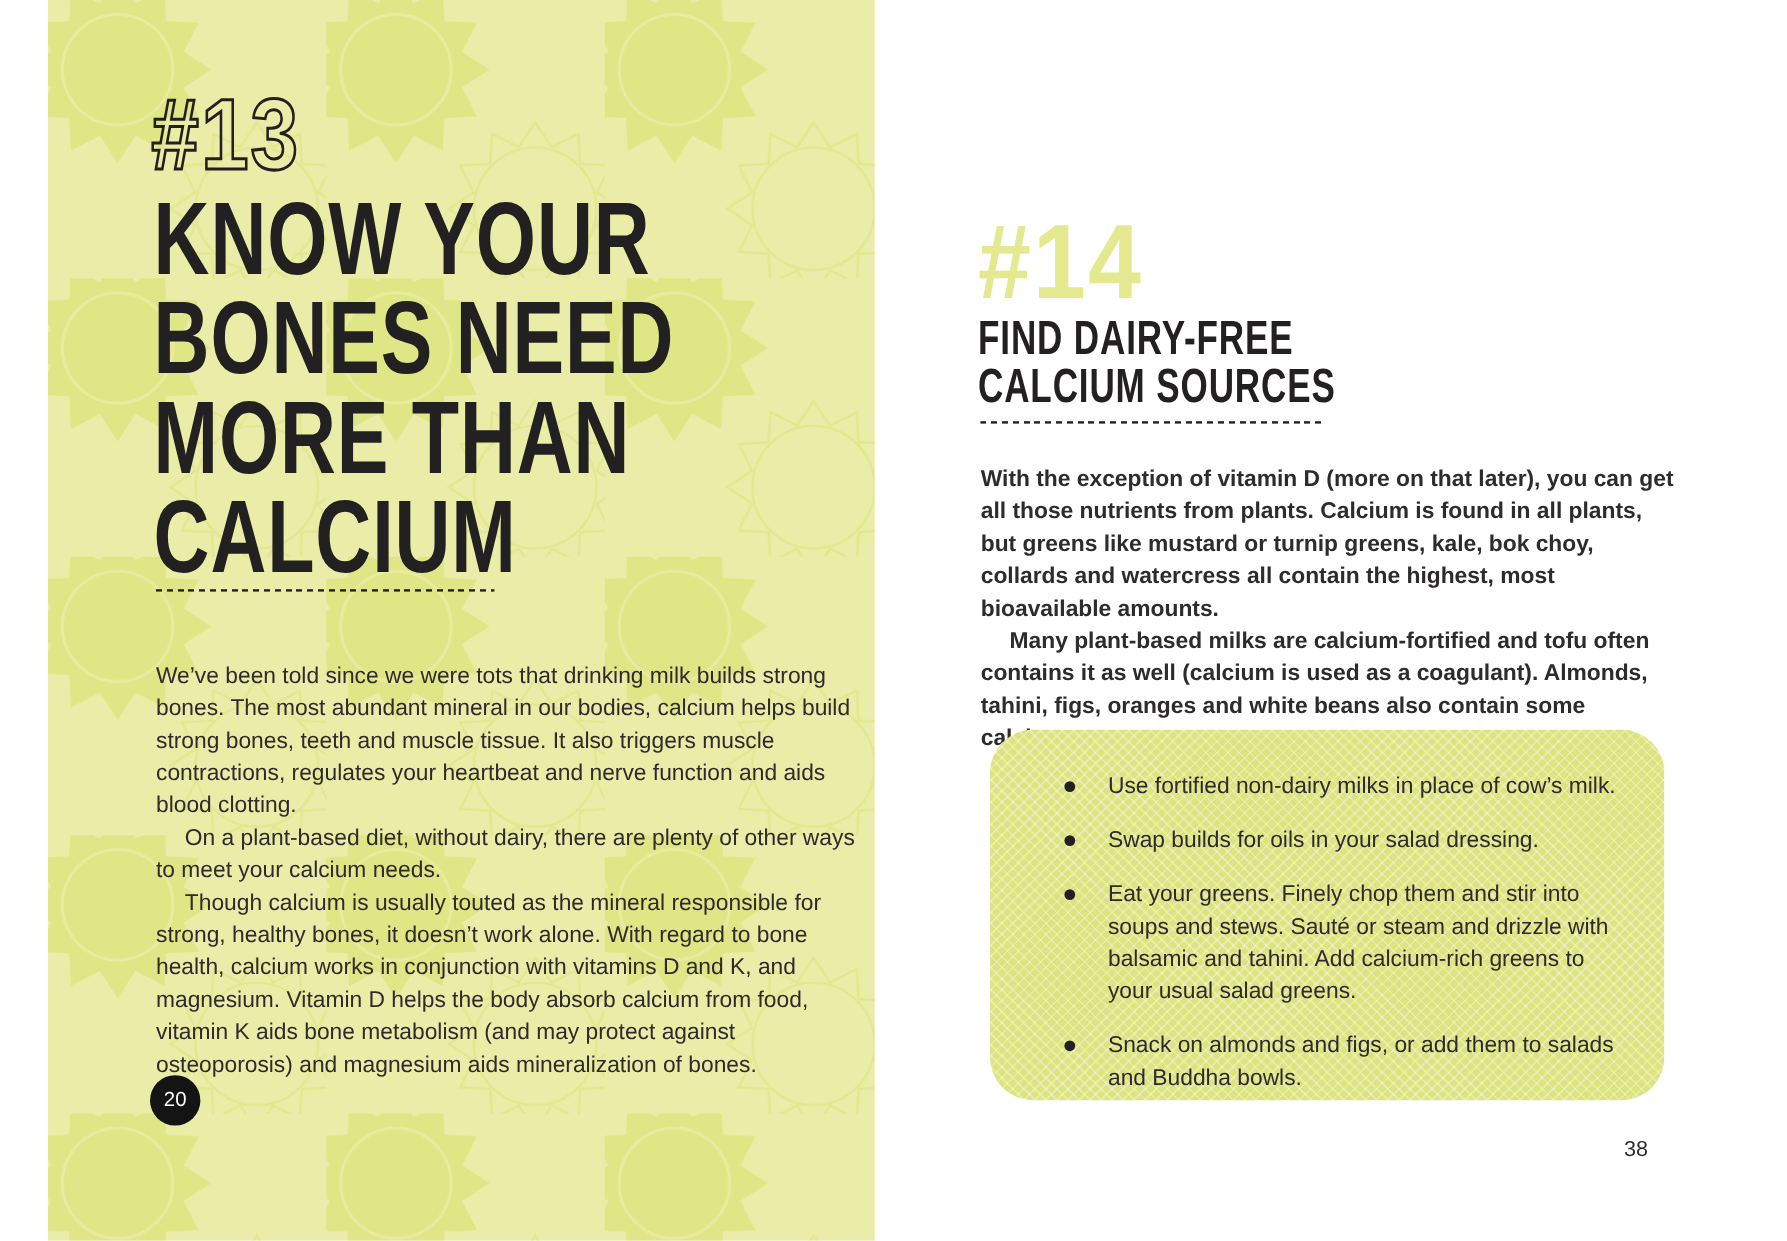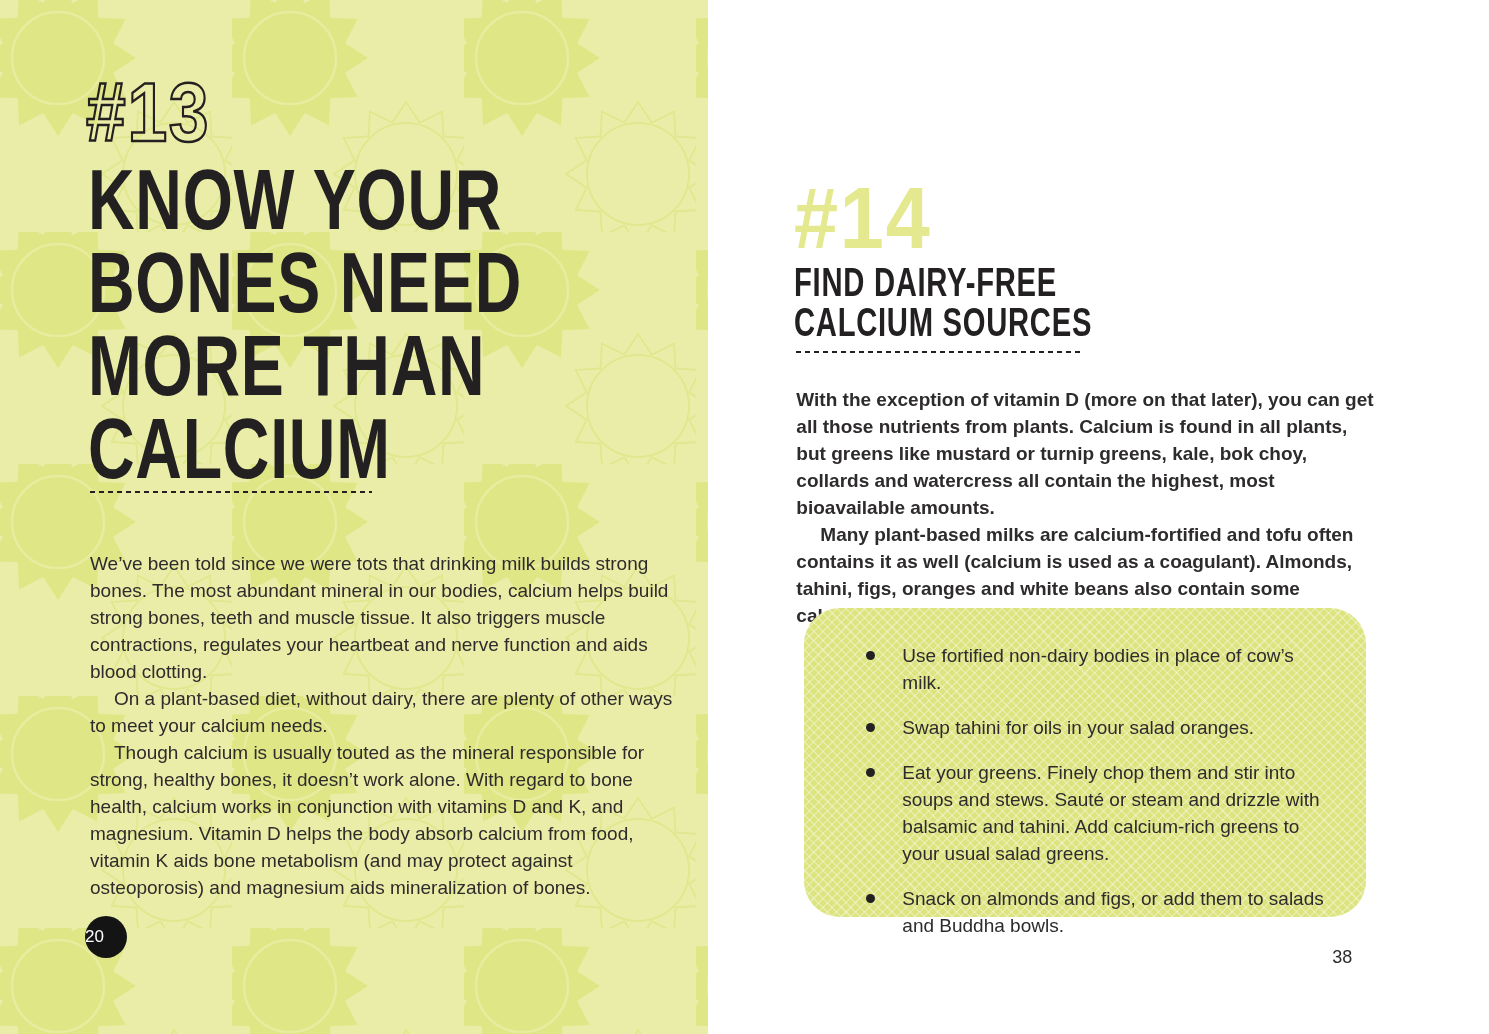--- a/index.html
+++ b/index.html
@@ -11,21 +11,21 @@
     --box-bg:#dce480;
     --ink:#232021;
     --body-ink:#2e2b2c;
     --badge-bg:#141414;
     --badge-ink:#ffffff;
     --right-bg:#ffffff;
   }
   *{margin:0;padding:0;box-sizing:border-box;}
   html,body{width:1489px;height:1034px;overflow:hidden;}
   body{font-family:"Liberation Sans",sans-serif;background:var(--right-bg);position:relative;}
-  .spread{position:absolute;inset:0;display:flex;}
+  .spread{position:absolute;inset:0;display:flex;margin-left:40px;}
   .page{position:relative;height:1034px;}
   .page-left{width:744px;background:var(--left-bg);overflow:hidden;}
   .page-right{width:820px;background:var(--right-bg);}
   .sun-layer{position:absolute;inset:0;z-index:0;}
   .sun-layer svg{display:block;}
   .content{position:absolute;inset:0;z-index:1;}
 
   .chapter-number-outline{
     position:absolute;left:86px;top:66px;
     font-size:84px;font-weight:bold;line-height:92px;
@@ -46,23 +46,23 @@
     background-image:repeating-linear-gradient(90deg,var(--ink) 0 5px,rgba(0,0,0,0) 5px 9px);
   }
   .rule-left{left:90px;top:491px;width:282px;}
   .rule-right{left:88px;top:351px;width:287px;}
 
   .body-copy{font-size:19px;line-height:27px;color:var(--body-ink);}
   .body-copy p.indent{text-indent:24px;}
   .left-body{position:absolute;left:90px;top:550px;width:590px;}
 
   .page-badge{
-    position:absolute;left:85px;top:916px;width:42px;height:42px;border-radius:50%;
+    position:absolute;left:85px;top:896px;width:42px;height:42px;border-radius:50%;
     background:var(--badge-bg);color:var(--badge-ink);
-    display:flex;align-items:center;font-size:17px;
+    display:flex;align-items:center;justify-content:center;font-size:17px;
   }
 
   
   .chapter-number-solid{
     position:absolute;left:86px;top:176px;
     font-size:88px;font-weight:bold;line-height:84px;
     color:var(--accent);
     transform:scaleX(.9);transform-origin:left top;letter-spacing:2px;
   }
   .right-title{
@@ -139,25 +139,25 @@
     </h2>
     <div class="dashed-rule rule-right"></div>
     <div class="body-copy right-body">
       <p>With the exception of vitamin D (more on that later), you can get all those nutrients from plants. Calcium is found in all plants, but greens like mustard or turnip greens, kale, bok choy, collards and watercress all contain the highest, most bioavailable amounts.</p>
       <p class="indent">Many plant-based milks are calcium-fortified and tofu often contains it as well (calcium is used as a coagulant). Almonds, tahini, figs, oranges and white beans also contain some calcium.</p>
     </div>
     <div class="tips-box">
       <ul class="tips-list">
         <li class="tip-item">
           <span class="bullet-dot"></span>
-          <span class="tip-text">Use fortified non-dairy bodies in place of cow’s milk.</span>
+          <span class="tip-text">Use fortified non-dairy milks in place of cow’s milk.</span>
         </li>
         <li class="tip-item">
           <span class="bullet-dot"></span>
-          <span class="tip-text">Swap tahini for oils in your salad oranges.</span>
+          <span class="tip-text">Swap builds for oils in your salad dressing.</span>
         </li>
         <li class="tip-item">
           <span class="bullet-dot"></span>
           <span class="tip-text">Eat your greens. Finely chop them and stir into soups and stews. Sauté or steam and drizzle with balsamic and tahini. Add calcium-rich greens to your usual salad greens.</span>
         </li>
         <li class="tip-item">
           <span class="bullet-dot"></span>
           <span class="tip-text">Snack on almonds and figs, or add them to salads and Buddha bowls.</span>
         </li>
       </ul>

